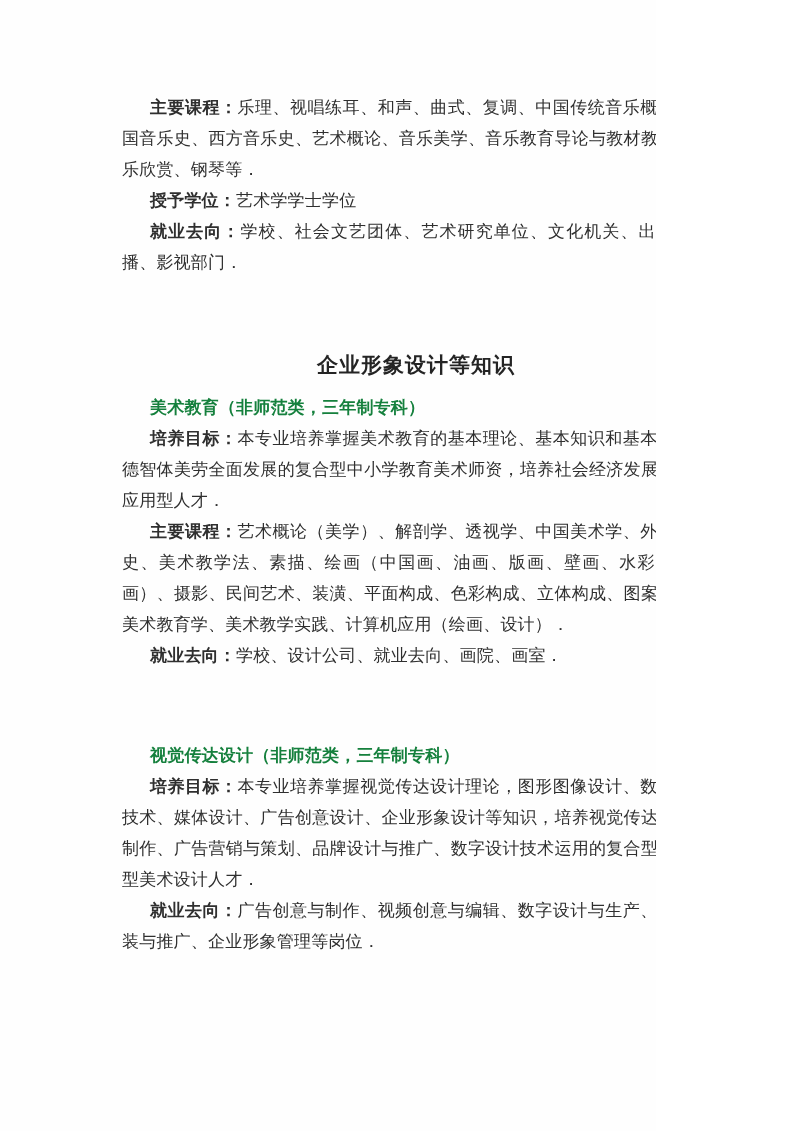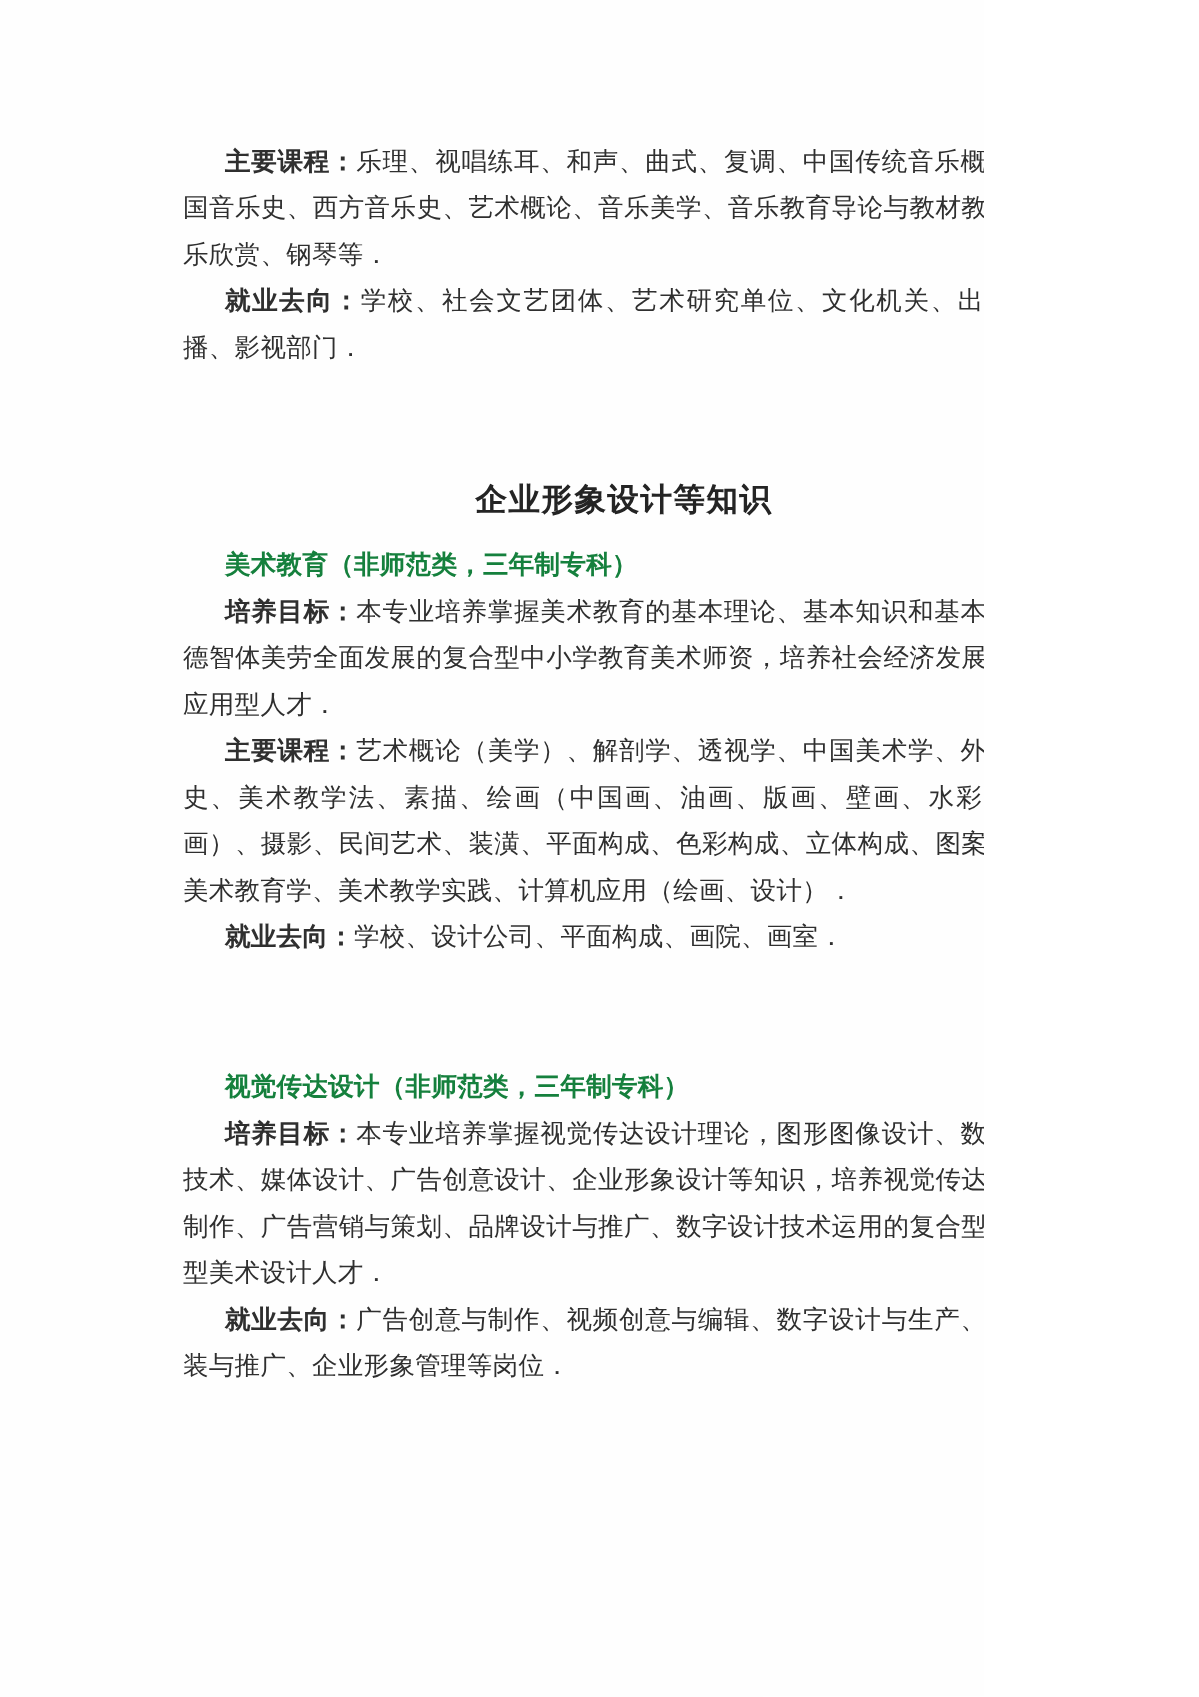--- a/index.html
+++ b/index.html
@@ -67,32 +67,33 @@
   }
 </style>
 </head>
 <body>
 
 <div class="page">
   <div class="content">
 
     <p class="para"><span class="lbl">主要课程：</span><span>乐理、视唱练耳、和声、曲式、复调、中国传统音乐概论、中国音乐史、西方音乐史、艺术概论、音乐美学、音乐教育导论与教材教法、音乐欣赏、钢琴等．</span></p>
 
+    <p class="para"><span class="lbl">授予学位：</span><span>艺术学学士学位</span></p>
 
     <p class="para"><span class="lbl">就业去向：</span><span>学校、社会文艺团体、艺术研究单位、文化机关、出版及广播、影视部门．</span></p>
 
     <h1 class="heading">企业形象设计等知识</h1>
 
     <p class="major-title">美术教育（非师范类，三年制专科）</p>
 
     <p class="para"><span class="lbl">培养目标：</span><span>本专业培养掌握美术教育的基本理论、基本知识和基本技能，德智体美劳全面发展的复合型中小学教育美术师资，培养社会经济发展需要的应用型人才．</span></p>
 
     <p class="para"><span class="lbl">主要课程：</span><span>艺术概论（美学）、解剖学、透视学、中国美术学、外国美术史、美术教学法、素描、绘画（中国画、油画、版画、壁画、水彩、水粉画）、摄影、民间艺术、装潢、平面构成、色彩构成、立体构成、图案基础、美术教育学、美术教学实践、计算机应用（绘画、设计）．</span></p>
 
-    <p class="para"><span class="lbl">就业去向：</span><span>学校、设计公司、平面构成、画院、画室．</span></p>
+    <p class="para"><span class="lbl">就业去向：</span><span>学校、设计公司、就业去向、画院、画室．</span></p>
 
     <p class="major-title gap-before">视觉传达设计（非师范类，三年制专科）</p>
 
     <p class="para"><span class="lbl">培养目标：</span><span>本专业培养掌握视觉传达设计理论，图形图像设计、数字设计技术、媒体设计、广告创意设计、企业形象设计等知识，培养视觉传达设计与制作、广告营销与策划、品牌设计与推广、数字设计技术运用的复合型、应用型美术设计人才．</span></p>
 
 
     <p class="para"><span class="lbl">就业去向：</span><span>广告创意与制作、视频创意与编辑、数字设计与生产、产品包装与推广、企业形象管理等岗位．</span></p>
 
   </div>
 

